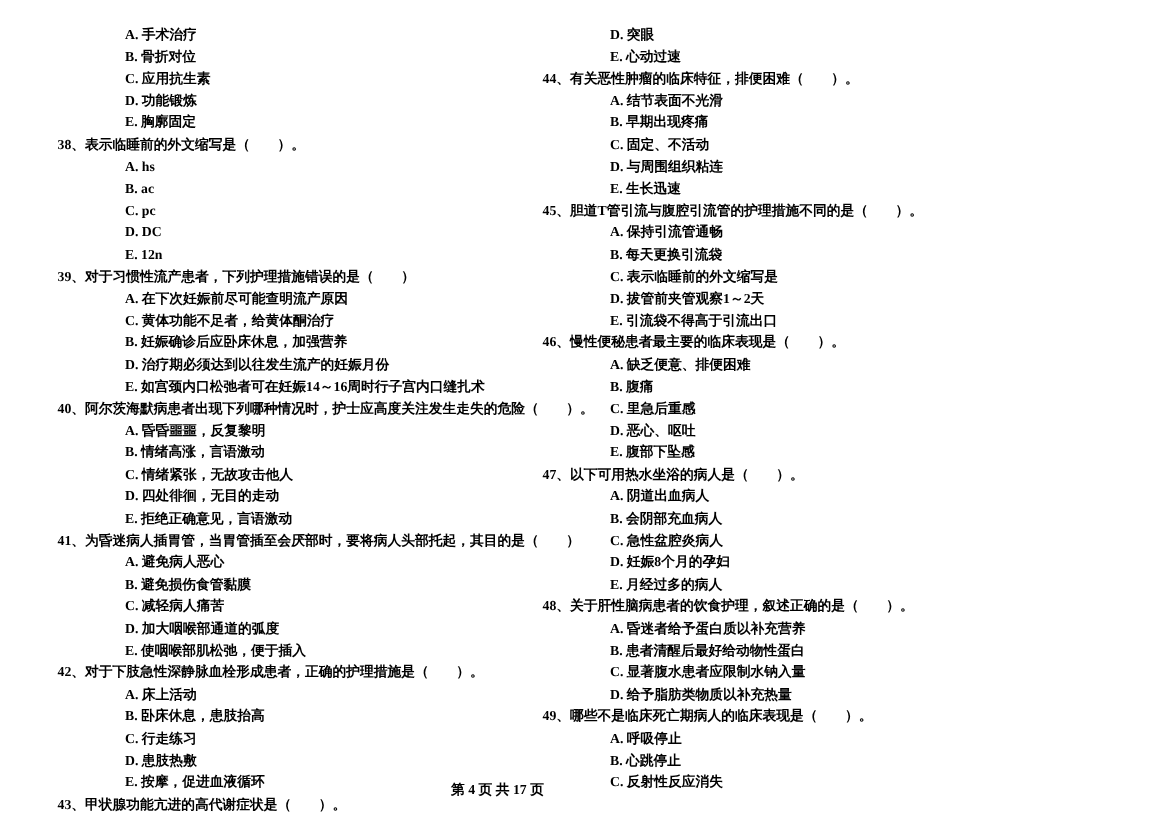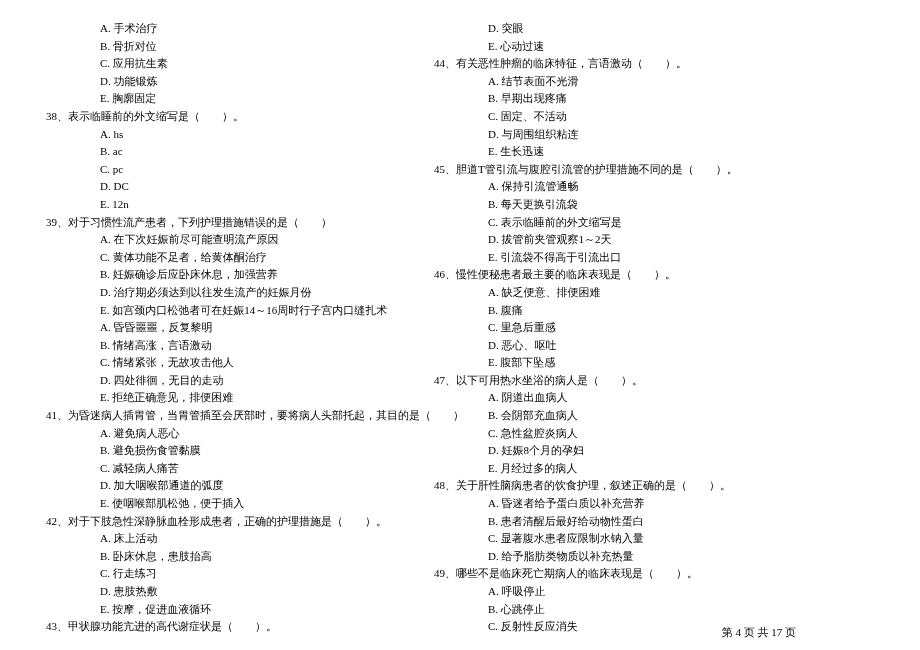--- a/index.html
+++ b/index.html
@@ -10,20 +10,21 @@
       font-size: 11px;
       line-height: 1.6;
       color: #000;
     }
     .page {
       width: 796px;
       height: 650px;
       position: relative;
       box-sizing: border-box;
       padding: 20px 40px 30px 40px;
+      font-weight: bold;
     }
     .columns {
       display: flex;
       gap: 60px;
     }
     .col {
       flex: 1;
       min-width: 0;
     }
     .option {
@@ -33,21 +34,21 @@
     .question {
       padding-left: 28px;
       text-indent: -22px;
       white-space: nowrap;
     }
     .footer {
       position: absolute;
       bottom: 8px;
       left: 0;
       right: 0;
-      text-align: right;
+      text-align: center;
       font-size: 11px;
     }
   </style>
 </head>
 <body>
 
 <div class="page">
   <div class="columns">
 
     <div class="col">
@@ -64,25 +65,26 @@
       <div class="option">D. DC</div>
       <div class="option">E. 12n</div>
 
       <div class="question"><span>39、</span><span>对于习惯性流产患者，下列护理措施错误的是（　　）</span></div>
       <div class="option">A. 在下次妊娠前尽可能查明流产原因</div>
       <div class="option">C. 黄体功能不足者，给黄体酮治疗</div>
       <div class="option">B. 妊娠确诊后应卧床休息，加强营养</div>
       <div class="option">D. 治疗期必须达到以往发生流产的妊娠月份</div>
       <div class="option">E. 如宫颈内口松弛者可在妊娠14～16周时行子宫内口缝扎术</div>
 
+      <div class="question"><span>40、</span><span>阿尔茨海默病患者出现下列哪种情况时，护士应高度关注发生走失的危险（　　）。</span></div>
       <div class="option">A. 昏昏噩噩，反复黎明</div>
       <div class="option">B. 情绪高涨，言语激动</div>
       <div class="option">C. 情绪紧张，无故攻击他人</div>
       <div class="option">D. 四处徘徊，无目的走动</div>
-      <div class="option">E. 拒绝正确意见，排便困难</div>
+      <div class="option">E. 拒绝正确意见，言语激动</div>
 
       <div class="question"><span>41、</span><span>为昏迷病人插胃管，当胃管插至会厌部时，要将病人头部托起，其目的是（　　）</span></div>
       <div class="option">A. 避免病人恶心</div>
       <div class="option">B. 避免损伤食管黏膜</div>
       <div class="option">C. 减轻病人痛苦</div>
       <div class="option">D. 加大咽喉部通道的弧度</div>
       <div class="option">E. 使咽喉部肌松弛，便于插入</div>
 
       <div class="question"><span>42、</span><span>对于下肢急性深静脉血栓形成患者，正确的护理措施是（　　）。</span></div>
       <div class="option">A. 床上活动</div>
@@ -92,21 +94,21 @@
       <div class="option">E. 按摩，促进血液循环</div>
 
       <div class="question"><span>43、</span><span>甲状腺功能亢进的高代谢症状是（　　）。</span></div>
 
     </div>
 
     <div class="col">
       <div class="option">D. 突眼</div>
       <div class="option">E. 心动过速</div>
 
-      <div class="question"><span>44、</span><span>有关恶性肿瘤的临床特征，言语激动（　　）。</span></div>
+      <div class="question"><span>44、</span><span>有关恶性肿瘤的临床特征，排便困难（　　）。</span></div>
       <div class="option">A. 结节表面不光滑</div>
       <div class="option">B. 早期出现疼痛</div>
       <div class="option">C. 固定、不活动</div>
       <div class="option">D. 与周围组织粘连</div>
       <div class="option">E. 生长迅速</div>
 
       <div class="question"><span>45、</span><span>胆道T管引流与腹腔引流管的护理措施不同的是（　　）。</span></div>
       <div class="option">A. 保持引流管通畅</div>
       <div class="option">B. 每天更换引流袋</div>
       <div class="option">C. 表示临睡前的外文缩写是</div>

